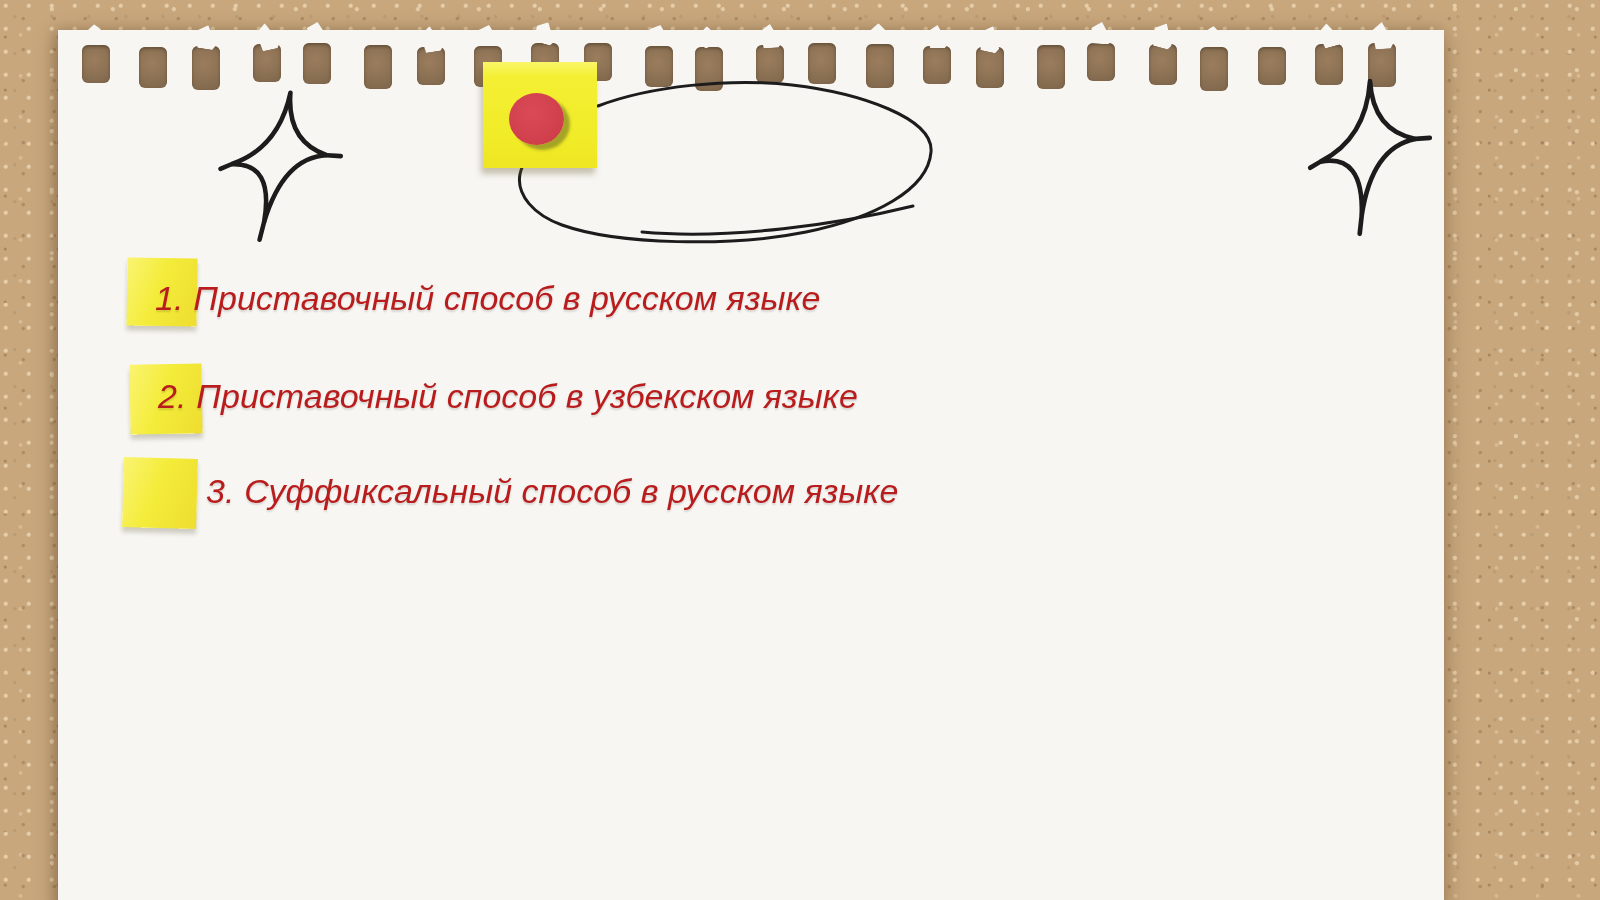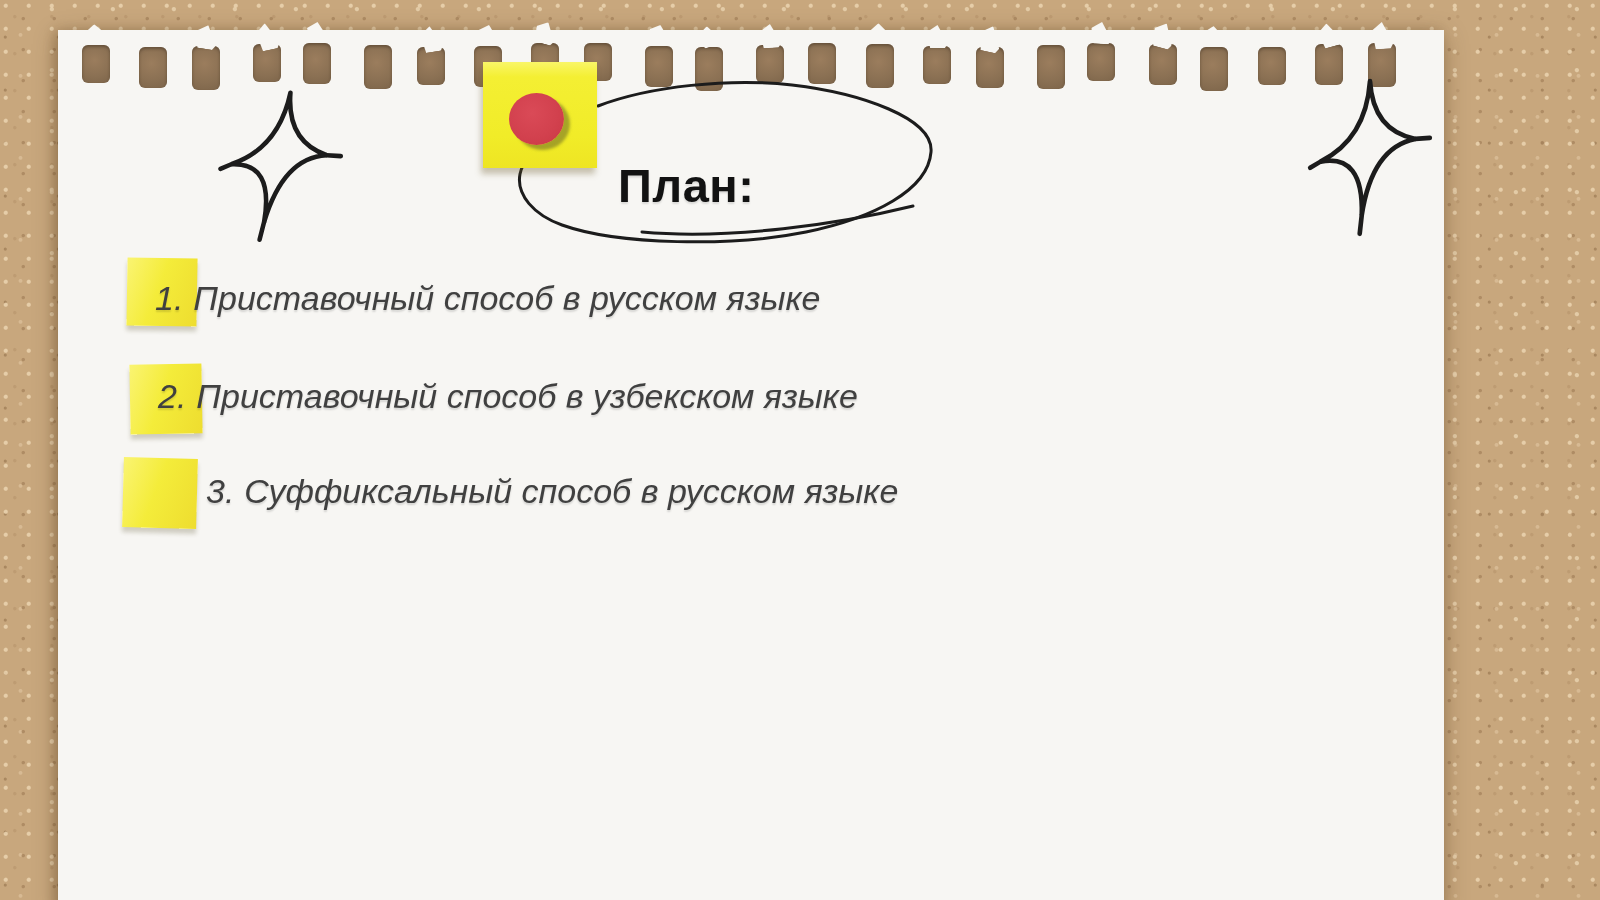--- a/index.html
+++ b/index.html
@@ -58,21 +58,21 @@
 
   .row{position:absolute;left:0;top:0;width:100%;height:0;}
   .hl-sticky{
     position:absolute;
     background:linear-gradient(110deg,#faf472 0%,#f4ec3a 45%,#eedd2f 100%);
     box-shadow:0 5px 4px rgba(70,60,20,.22);
     z-index:2;
   }
   .line{
     position:absolute;z-index:3;white-space:nowrap;
-    font-style:italic;font-size:34px;color:#404040;letter-spacing:0px;
+    font-style:italic;font-size:34px;color:#b91c1c;letter-spacing:0px;
     text-shadow:0 2px 2px rgba(0,0,0,.14);
   }
   .line .num{margin-right:10px;}
 </style>
 </head>
 <body>
 
 <div class="stage">
   <div class="paper">
 
@@ -151,21 +151,20 @@
       <path stroke-width="4.5" d="M104,62 L118,61"></path>
       <path stroke-width="4.5" d="M12,84 L2,90"></path>
       <path stroke-width="4.5" d="M52,136 L50,154"></path>
     </svg>
 
     <svg class="doodle" style="left:442px;top:46px;width:440px;height:178px;" viewBox="0 0 440 178">
       <path stroke-width="3" d="M98,30 C150,10 230,2 292,9 C360,17 434,42 431,76 C428,114 374,142 306,156 C232,171 118,169 62,149 C34,139 16,119 20,98 C23,84 32,76 44,70"></path>
       <path stroke-width="3" d="M142,156 C230,164 340,148 413,130"></path>
     </svg>
 
-    <h1 class="title">План:</h1>
 
     <div class="sticky-note">
       <div class="red-dot"></div>
     </div>
 
     <div class="row">
       <div class="hl-sticky" style="left:69px;top:228px;width:70px;height:68px;transform:rotate(1deg);"></div>
       <div class="line" style="left:97px;top:249px;">
         <span class="num">1.</span><span>Приставочный способ в русском языке</span>
       </div>

